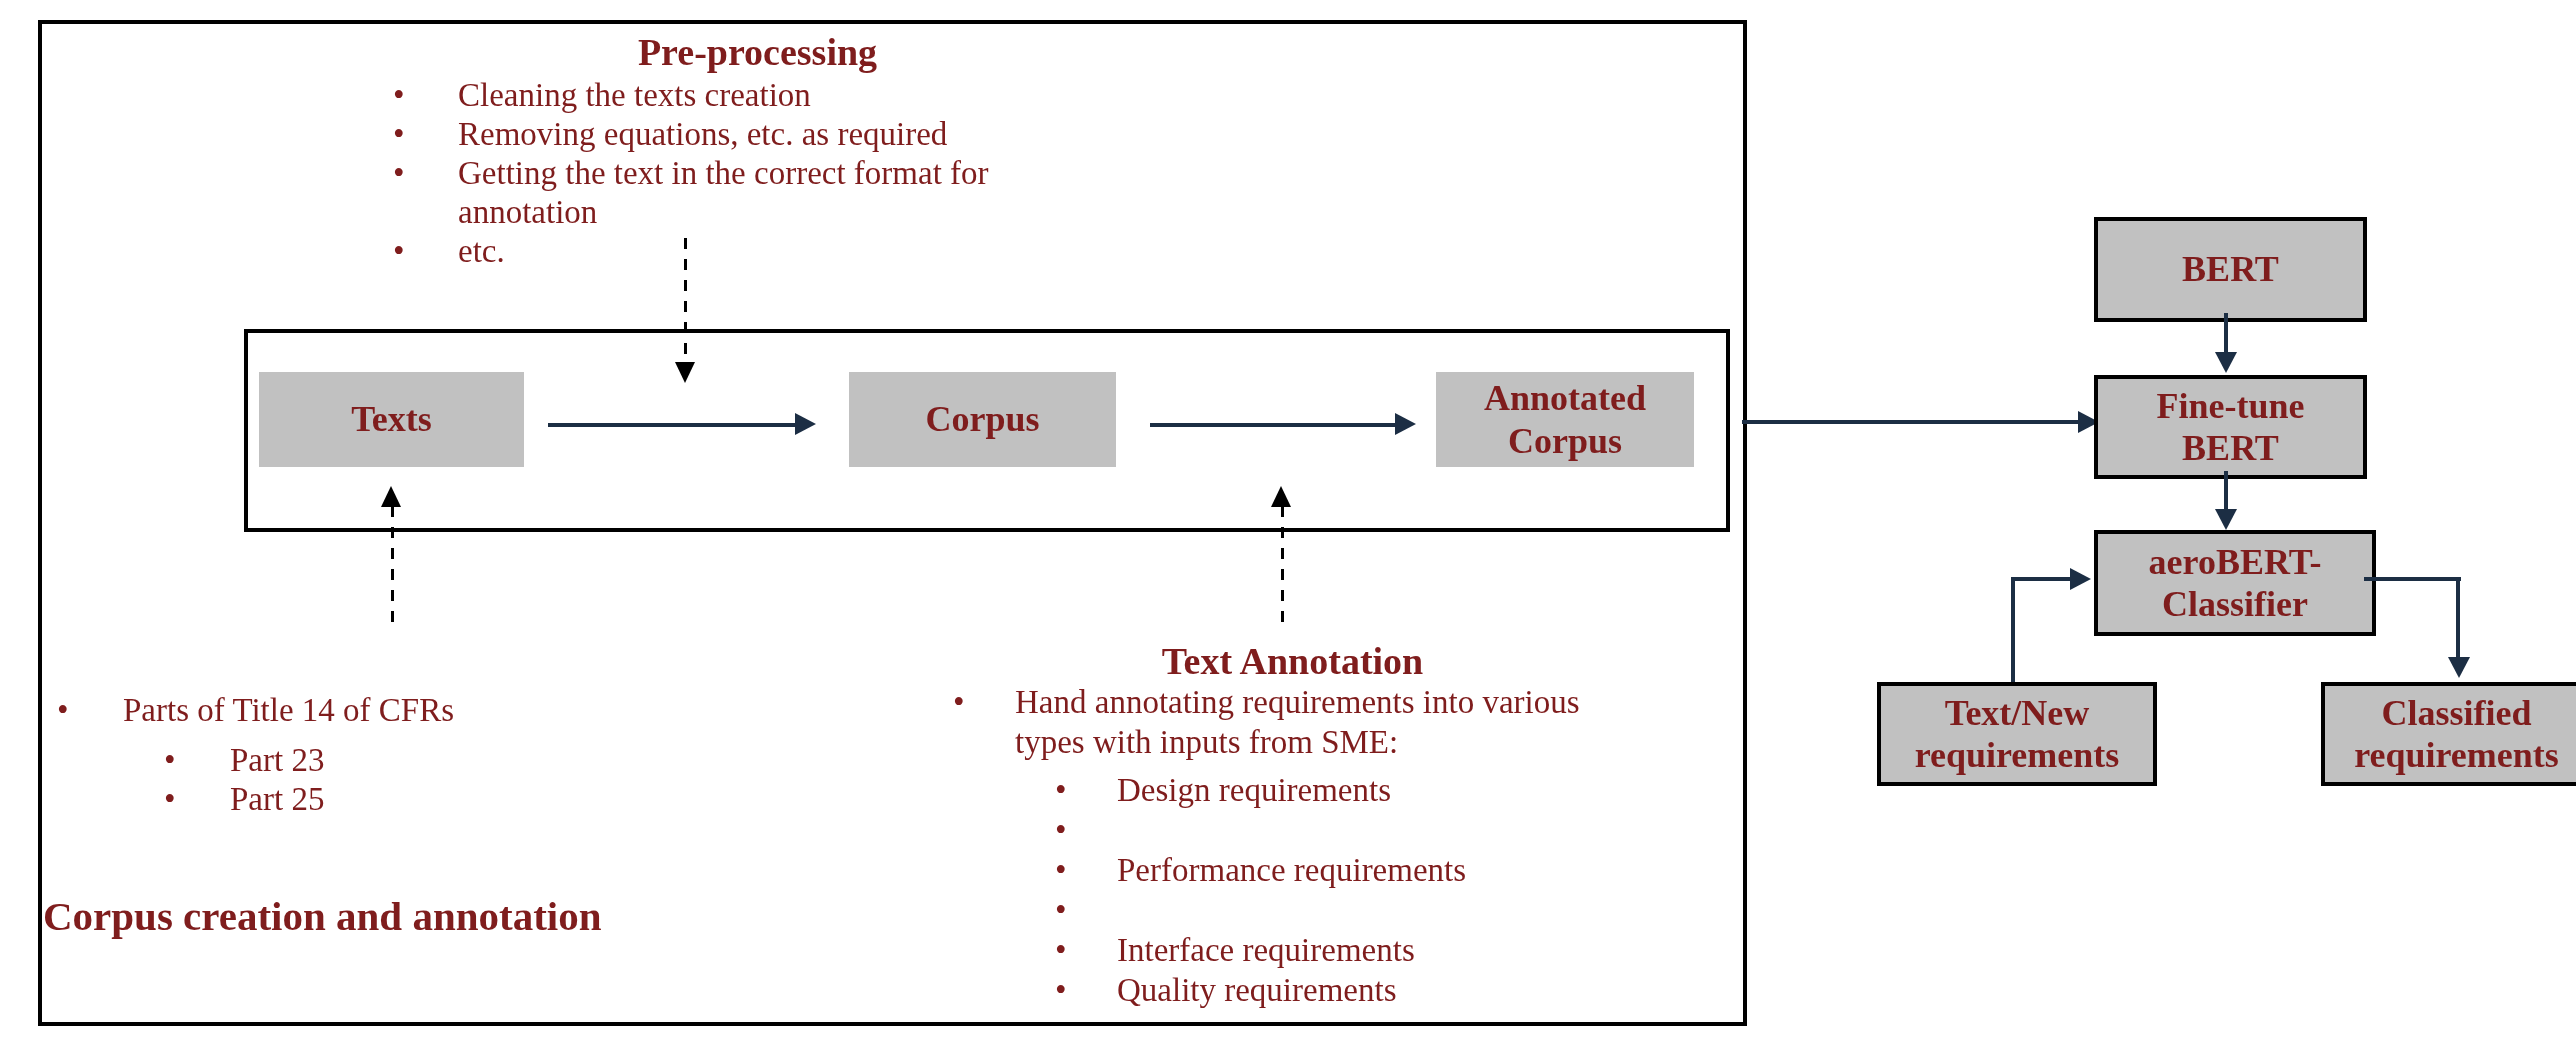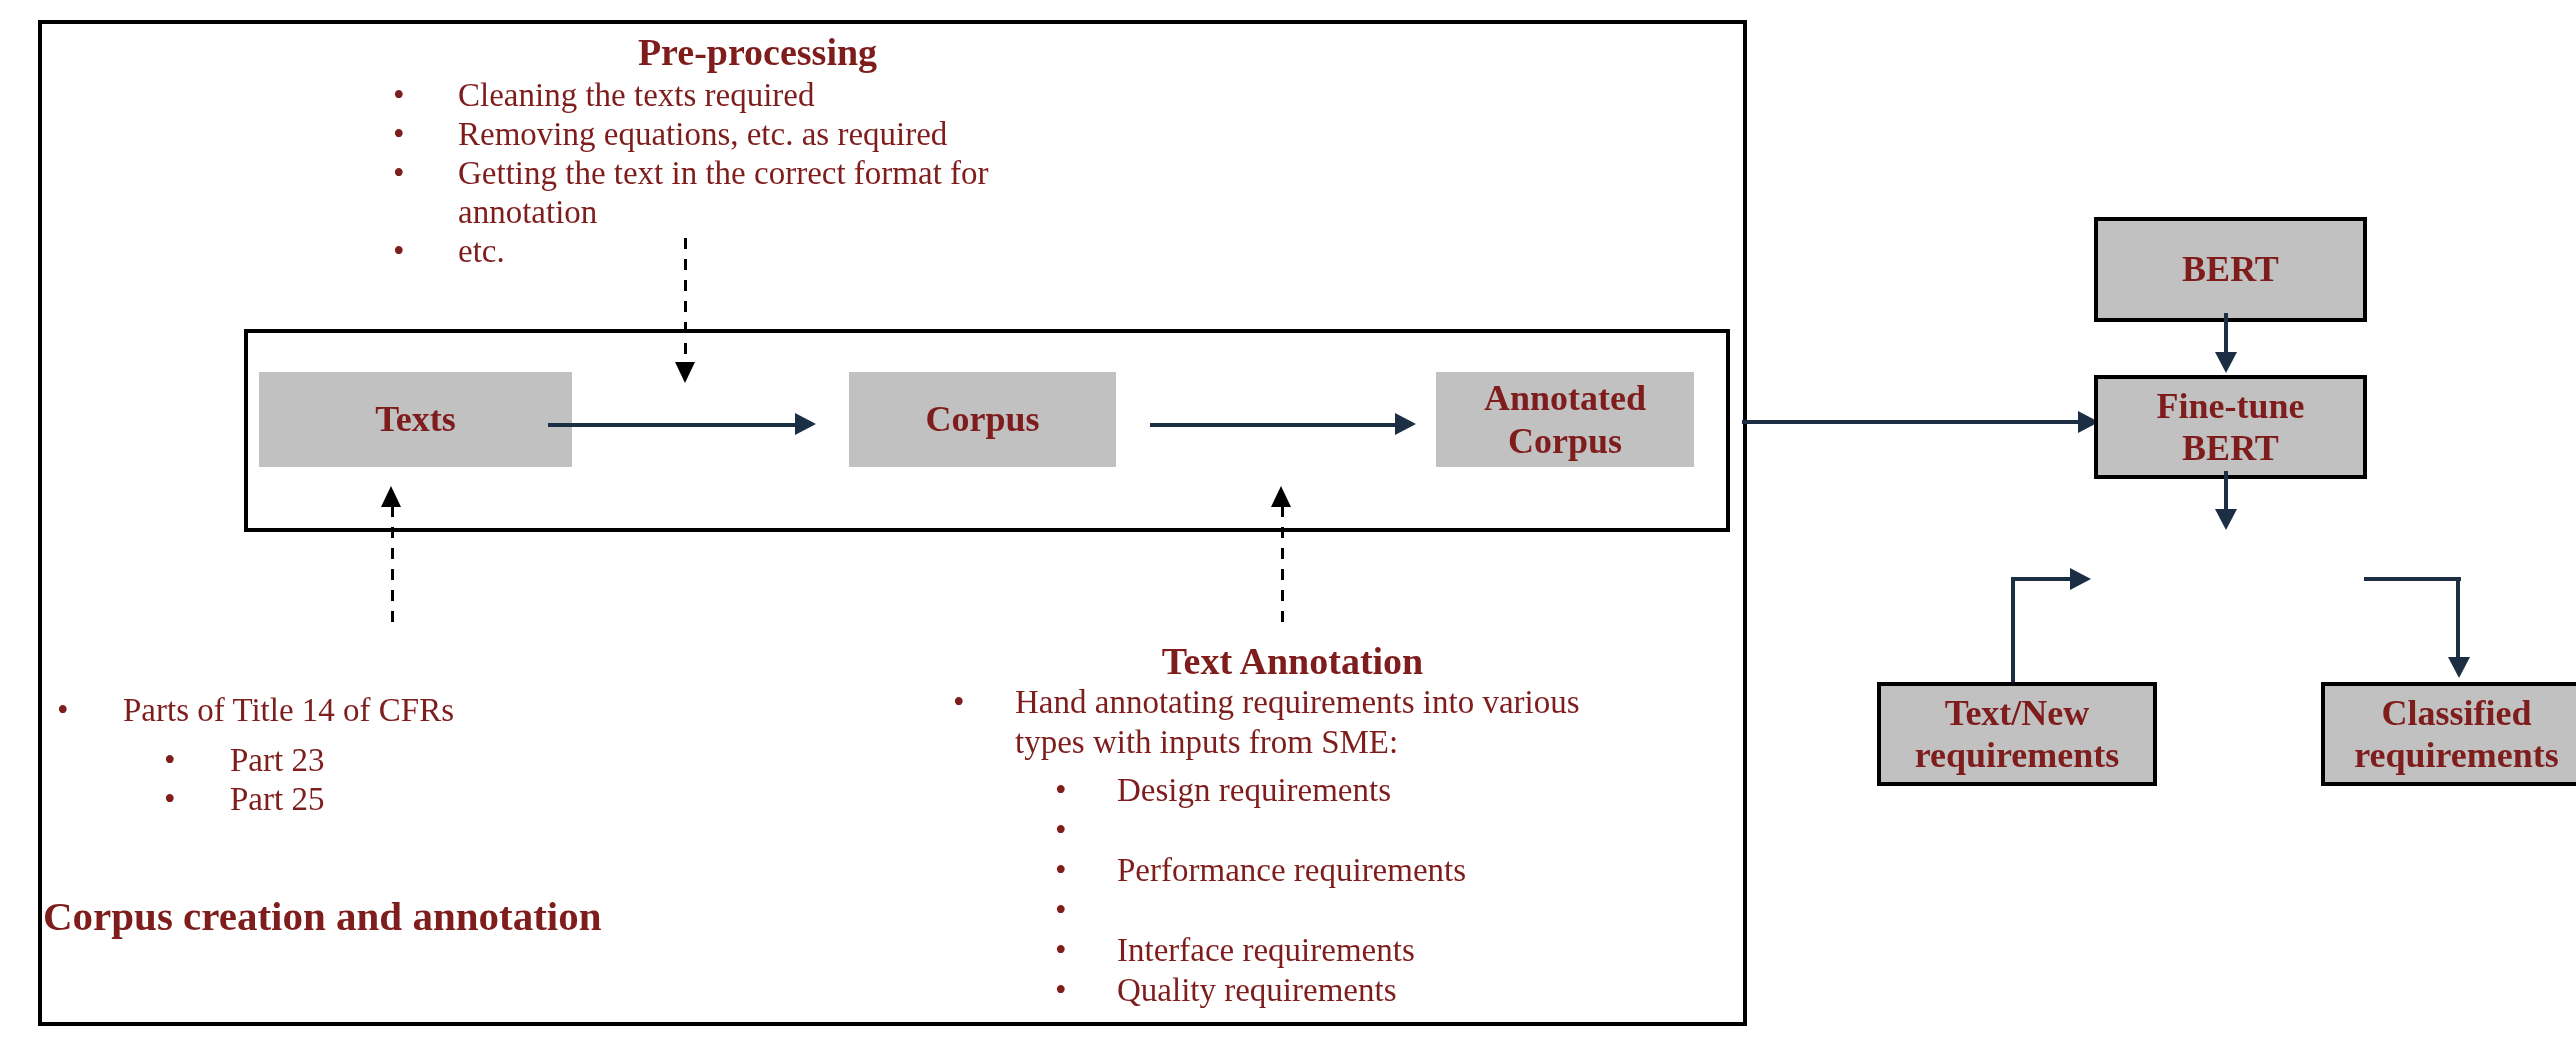--- a/index.html
+++ b/index.html
@@ -5,21 +5,21 @@
   html,body{margin:0;padding:0;background:#fff;}
   #canvas{position:relative;width:2576px;height:1041px;background:#fff;overflow:hidden;
           font-family:"Liberation Serif","DejaVu Serif",serif;color:#7f1d1d;margin-left:16px;}
   .abs{position:absolute;}
   
   .outer-box{left:21.5px;top:20px;width:1701px;height:998px;border:4px solid var(--line,#000);}
   .inner-box{left:228px;top:329px;width:1478px;height:195px;border:4px solid var(--line,#000);background:#fff;}
   
   .gbox{background:var(--box-fill,#c1c1c1);display:flex;align-items:center;justify-content:center;
         text-align:center;font-weight:bold;font-size:36px;line-height:1.18;white-space:pre-line;}
-  #box-texts{left:243px;top:372px;width:313px;height:95px;}
+  #box-texts{left:243px;top:372px;width:265px;height:95px;}
   #box-corpus{left:833px;top:372px;width:267px;height:95px;}
   #box-annotated{left:1420px;top:372px;width:258px;height:95px;}
   
   .rbox{background:var(--box-fill,#c1c1c1);border:4px solid var(--line,#000);
         display:flex;align-items:center;justify-content:center;text-align:center;
         font-weight:bold;font-size:36px;line-height:1.18;white-space:pre-line;}
   #box-bert{left:2078px;top:217px;width:265px;height:97px;}
   #box-finetune{left:2078px;top:375px;width:265px;height:96px;}
   #box-classifier{left:2078px;top:530px;width:274px;height:98px;}
   #box-testnew{left:1861px;top:682px;width:272px;height:96px;}
@@ -62,21 +62,21 @@
 
 <div id="canvas">
 
   <div class="abs outer-box"></div>
   <div class="abs inner-box"></div>
 
   <div class="abs title" id="pre-title">Pre-processing</div>
   <div class="abs list" id="pre-list">
     <div class="row">
       <span class="dot">•</span>
-      <span class="txt">Cleaning the texts required</span>
+      <span class="txt">Cleaning the texts creation</span>
     </div>
     <div class="row">
       <span class="dot">•</span>
       <span class="txt">Removing equations, etc. as required</span>
     </div>
     <div class="row">
       <span class="dot">•</span>
       <span class="txt">Getting the text in the correct format for annotation</span>
     </div>
     <div class="row">
@@ -151,20 +151,22 @@
         <span class="txt">Quality requirements</span>
       </div>
     </div>
   </div>
 
   <div class="abs" id="caption">Corpus creation and annotation</div>
 
   <div class="abs rbox" id="box-bert">BERT</div>
   <div class="abs rbox" id="box-finetune">Fine-tune
 BERT</div>
+  <div class="abs rbox" id="box-classifier">aeroBERT-
+Classifier</div>
   <div class="abs rbox" id="box-testnew">Text/New
 requirements</div>
   <div class="abs rbox" id="box-classified">Classified
 requirements</div>
 
   <div class="abs vline" style="left:2208px;top:313px;height:40px;"></div>
   <div class="abs head head-down" style="left:2199px;top:352px;"></div>
 
   <div class="abs vline" style="left:2208px;top:471px;height:40px;"></div>
   <div class="abs head head-down" style="left:2199px;top:509px;"></div>

